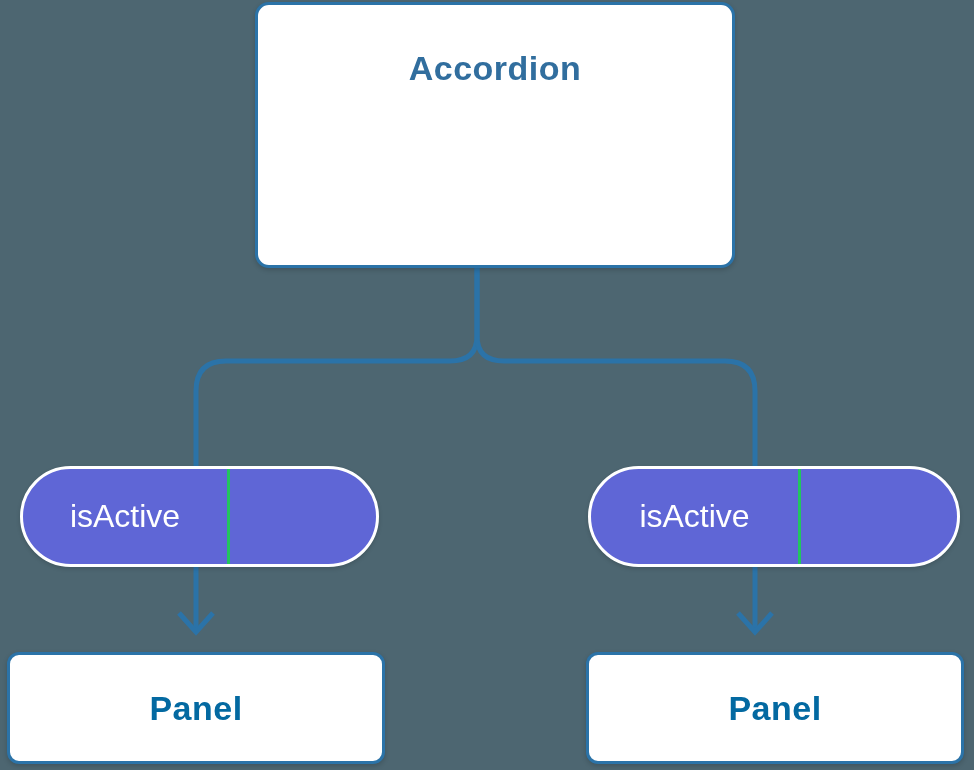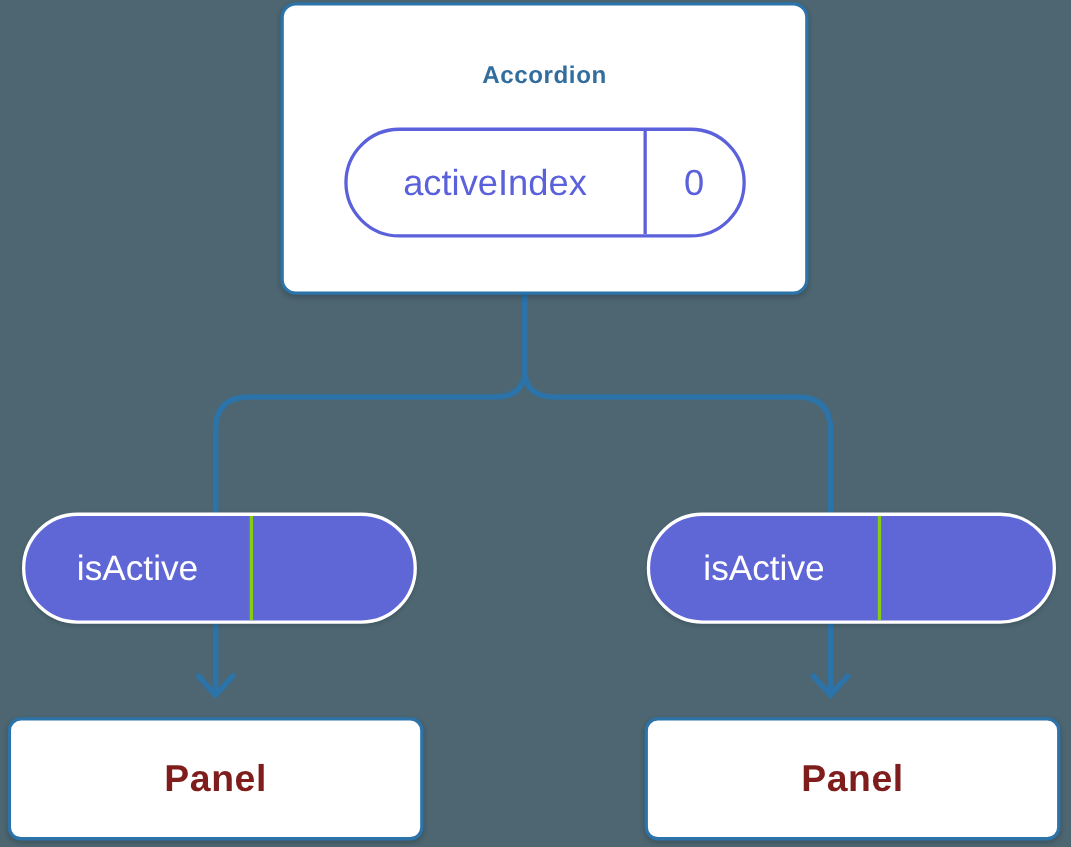--- a/index.html
+++ b/index.html
@@ -21,21 +21,21 @@
     border:3px solid #2b73a8;
     box-shadow:0 2px 5px rgba(0,0,0,0.18);
   }
   .root-card {
     left:255px; top:2px; width:480px; height:266px;
     border-radius:14px;
     display:flex; flex-direction:column; align-items:center;
   }
   .card-title {
     margin-top:42px;
-    font-size:22px; font-weight:bold; color:#316e9e;
+    font-size:34px; font-weight:bold; color:#316e9e;
     letter-spacing:0.5px; line-height:42px;
   }
   .state-pill {
     margin-top:27px; box-sizing:border-box;
     width:365px; height:100px;
     background:#ffffff;
     border:3px solid #5b60db; border-radius:52px;
     display:flex; overflow:hidden;
     color:#5b60db; font-size:33px;
   }
@@ -51,59 +51,55 @@
   .prop-pill {
     position:absolute; box-sizing:border-box; z-index:2;
     height:101px;
     background:#5f66d6;
     border:3px solid #ffffff; border-radius:52px;
     display:flex; overflow:hidden;
     color:#ffffff; font-size:32px;
     box-shadow:0 2px 4px rgba(0,0,0,0.15);
   }
   .prop-pill .name-cell {
-    border-right:3px solid #84cc16;
+    border-right:3px solid #22c55e;
     display:flex; align-items:center; justify-content:center;
   }
   .prop-pill .value-cell {
     flex:1; display:flex; align-items:center; justify-content:center;
   }
   .prop-pill.left  { left:20px;  top:466px; width:359px; }
   .prop-pill.left .name-cell  { width:204px; }
   .prop-pill.right { left:588px; top:466px; width:372px; }
   .prop-pill.right .name-cell { width:207px; }
 
   
   .panel {
     border-radius:12px;
     display:flex; align-items:center; justify-content:center;
-    font-size:34px; font-weight:bold; color:#7f1d1d;
+    font-size:34px; font-weight:bold; color:#0369a1;
     letter-spacing:0.5px;
   }
   .panel.left  { left:7px;   top:652px; width:378px; height:112px; }
   .panel.right { left:586px; top:652px; width:378px; height:112px; }
 </style>
 </head>
 <body>
 
 <div class="stage">
 
   <svg class="connectors" width="974" height="770" viewBox="0 0 974 770">
     <path d="M477 265 L477 336 Q477 361 450 361 L226 361 Q196 361 196 391 L196 630" fill="none" stroke-width="5" stroke="#2b73a8"></path>
     <path d="M477 265 L477 336 Q477 361 504 361 L725 361 Q755 361 755 391 L755 630" fill="none" stroke-width="5" stroke="#2b73a8"></path>
     <path d="M179 613 L196 632 L213 613" fill="none" stroke-width="5" stroke-linejoin="miter" stroke="#2b73a8"></path>
     <path d="M738 613 L755 632 L772 613" fill="none" stroke-width="5" stroke-linejoin="miter" stroke="#2b73a8"></path>
   </svg>
 
   <div class="card root-card">
     <div class="card-title">Accordion</div>
-    <div class="state-pill">
-      <span class="name-cell">activeIndex</span>
-      <span class="value-cell">0</span>
-    </div>
   </div>
 
   <div class="prop-pill left">
     <span class="name-cell">isActive</span>
   </div>
   <div class="prop-pill right">
     <span class="name-cell">isActive</span>
   </div>
 
   <div class="card panel left">

